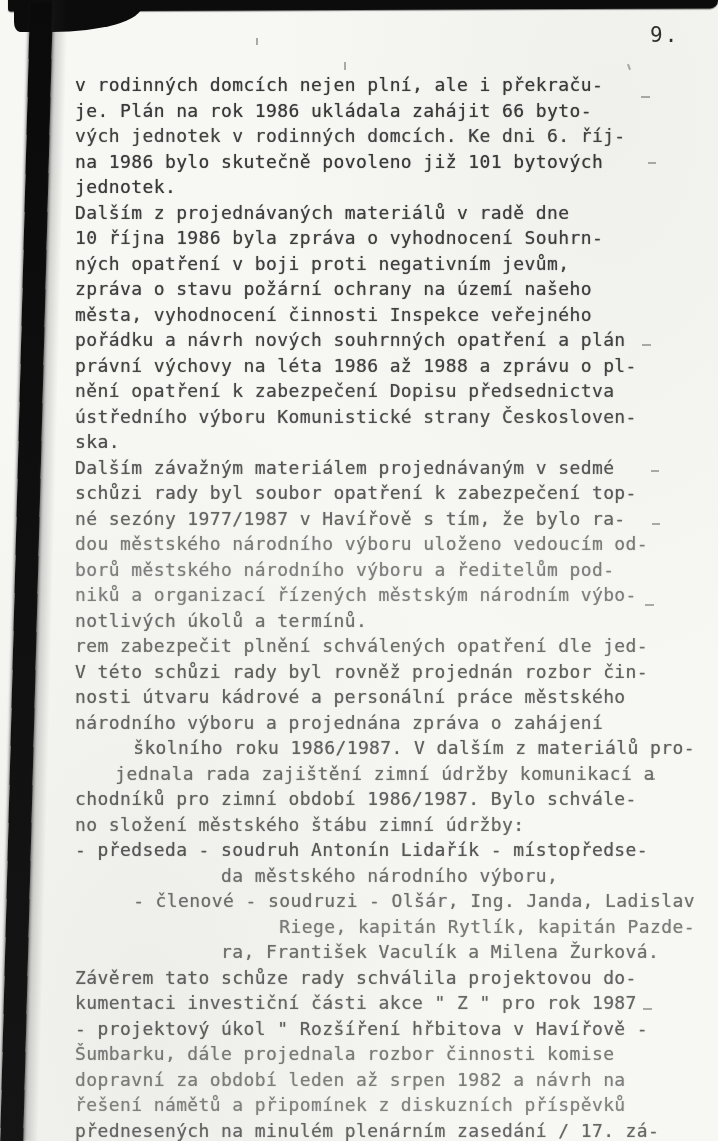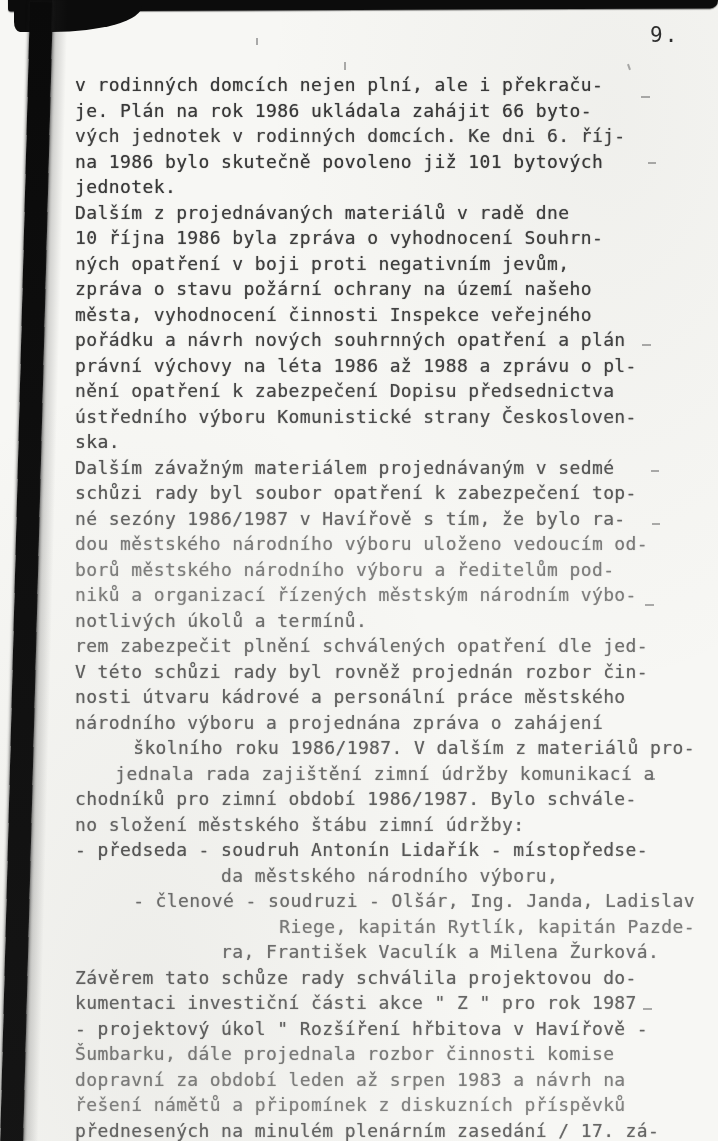--- a/index.html
+++ b/index.html
@@ -94,21 +94,21 @@
       <div class="tl" style="opacity: 0.92;">ných opatření v boji proti negativním jevům,</div>
       <div class="tl" style="opacity: 0.92;">zpráva o stavu požární ochrany na území našeho</div>
       <div class="tl" style="opacity: 0.9;">města, vyhodnocení činnosti Inspekce veřejného</div>
       <div class="tl" style="opacity: 0.9;">pořádku a návrh nových souhrnných opatření a plán</div>
       <div class="tl" style="opacity: 0.9;">právní výchovy na léta 1986 až 1988 a zprávu o pl-</div>
       <div class="tl" style="opacity: 0.88;">nění opatření k zabezpečení Dopisu předsednictva</div>
       <div class="tl" style="opacity: 0.85;">ústředního výboru Komunistické strany Českosloven-</div>
       <div class="tl" style="opacity: 0.85;">ska.</div>
       <div class="tl" style="opacity: 0.8;">Dalším závažným materiálem projednávaným v sedmé</div>
       <div class="tl" style="opacity: 0.78;">schůzi rady byl soubor opatření k zabezpečení top-</div>
-      <div class="tl" style="opacity: 0.72;">né sezóny 1986/1987 v Havířově s tím, že bylo ra-</div>
+      <div class="tl" style="opacity: 0.72;">né sezóny 1977/1987 v Havířově s tím, že bylo ra-</div>
       <div class="tl" style="opacity: 0.62;">dou městského národního výboru uloženo vedoucím od-</div>
       <div class="tl" style="opacity: 0.6;">borů městského národního výboru a ředitelům pod-</div>
       <div class="tl" style="opacity: 0.6;">niků a organizací řízených městským národním výbo-</div>
       <div class="tl" style="opacity: 0.68;">notlivých úkolů a termínů.</div>
       <div class="tl" style="opacity: 0.68;">rem zabezpečit plnění schválených opatření dle jed-</div>
       <div class="tl" style="opacity: 0.75;">V této schůzi rady byl rovněž projednán rozbor čin-</div>
       <div class="tl" style="opacity: 0.75;">nosti útvaru kádrové a personální práce městského</div>
       <div class="tl" style="opacity: 0.72;">národního výboru a projednána zpráva o zahájení</div>
       <div class="tl" style="opacity: 0.75; text-align: right;">školního roku 1986/1987. V dalším z materiálů pro-</div>
       <div class="tl" style="opacity: 0.68; text-align: center;">jednala rada zajištění zimní údržby komunikací a</div>
@@ -116,21 +116,21 @@
       <div class="tl" style="opacity: 0.72;">no složení městského štábu zimní údržby:</div>
       <div class="tl" style="opacity: 0.8;">- předseda - soudruh Antonín Lidařík - místopředse-</div>
       <div class="tl" style="opacity: 0.68;">             da městského národního výboru,</div>
       <div class="tl" style="opacity: 0.68; text-align: right;">- členové - soudruzi - Olšár, Ing. Janda, Ladislav</div>
       <div class="tl" style="opacity: 0.62; text-align: right;">              Riege, kapitán Rytlík, kapitán Pazde-</div>
       <div class="tl" style="opacity: 0.68;">             ra, František Vaculík a Milena Žurková.</div>
       <div class="tl" style="opacity: 0.75;">Závěrem tato schůze rady schválila projektovou do-</div>
       <div class="tl" style="opacity: 0.72;">kumentaci investiční části akce " Z " pro rok 1987</div>
       <div class="tl" style="opacity: 0.75;">- projektový úkol " Rozšíření hřbitova v Havířově -</div>
       <div class="tl" style="opacity: 0.62;">Šumbarku, dále projednala rozbor činnosti komise</div>
-      <div class="tl" style="opacity: 0.6;">dopravní za období leden až srpen 1983 a návrh na</div>
+      <div class="tl" style="opacity: 0.6;">dopravní za období leden až srpen 1982 a návrh na</div>
       <div class="tl" style="opacity: 0.58;">řešení námětů a připomínek z diskuzních příspěvků</div>
       <div class="tl" style="opacity: 0.72;">přednesených na minulém plenárním zasedání / 17. zá-</div>
     </div>
 
   <div class="noise n1"></div>
   <div class="noise n2"></div>
   <div class="noise n3"></div>
   <div class="noise n4"></div>
   <div class="noise n5"></div>
   <div class="noise n6"></div>

